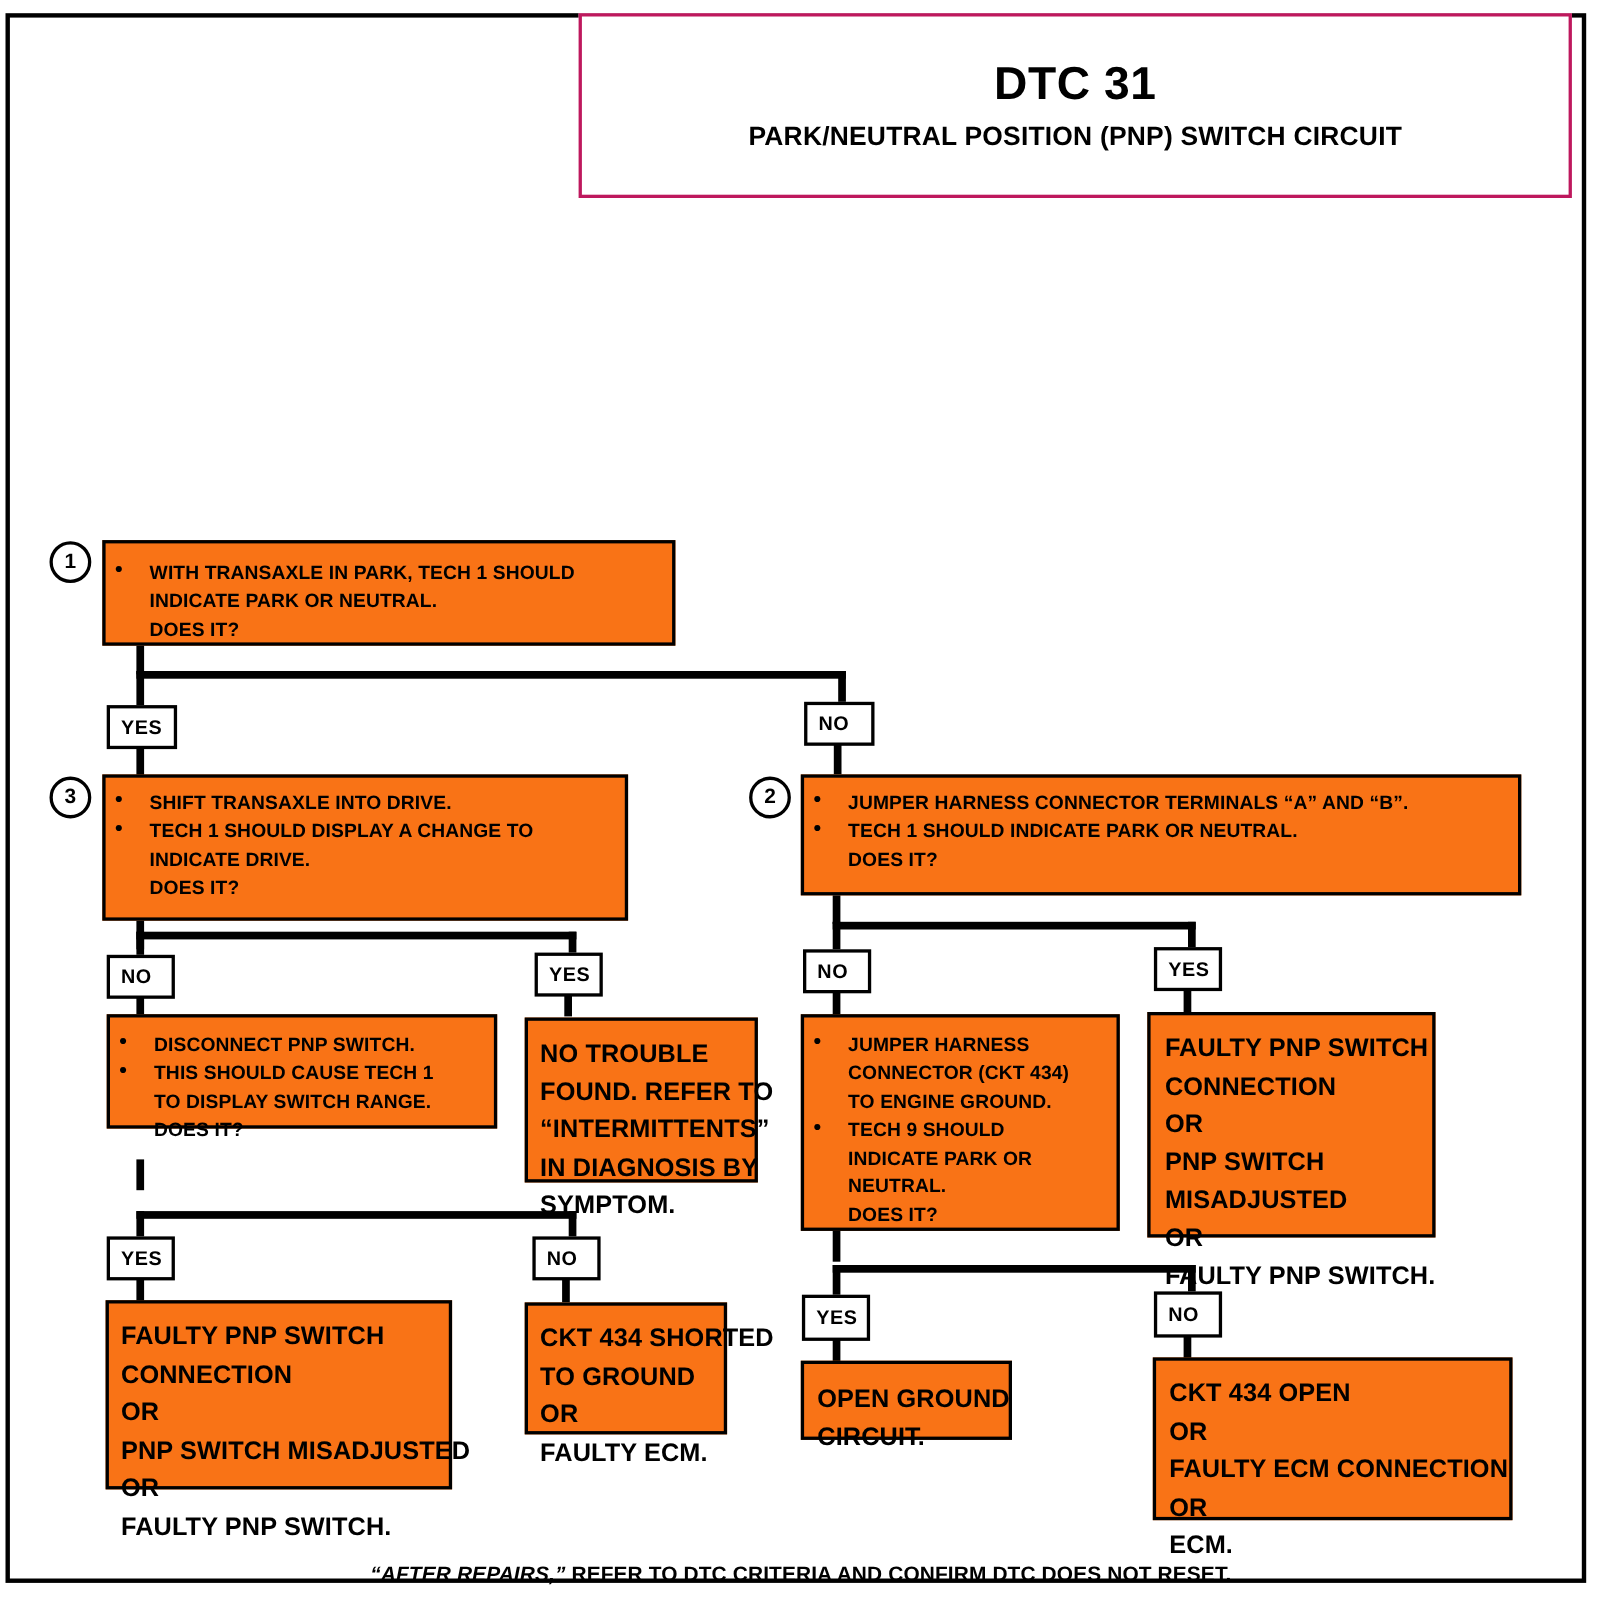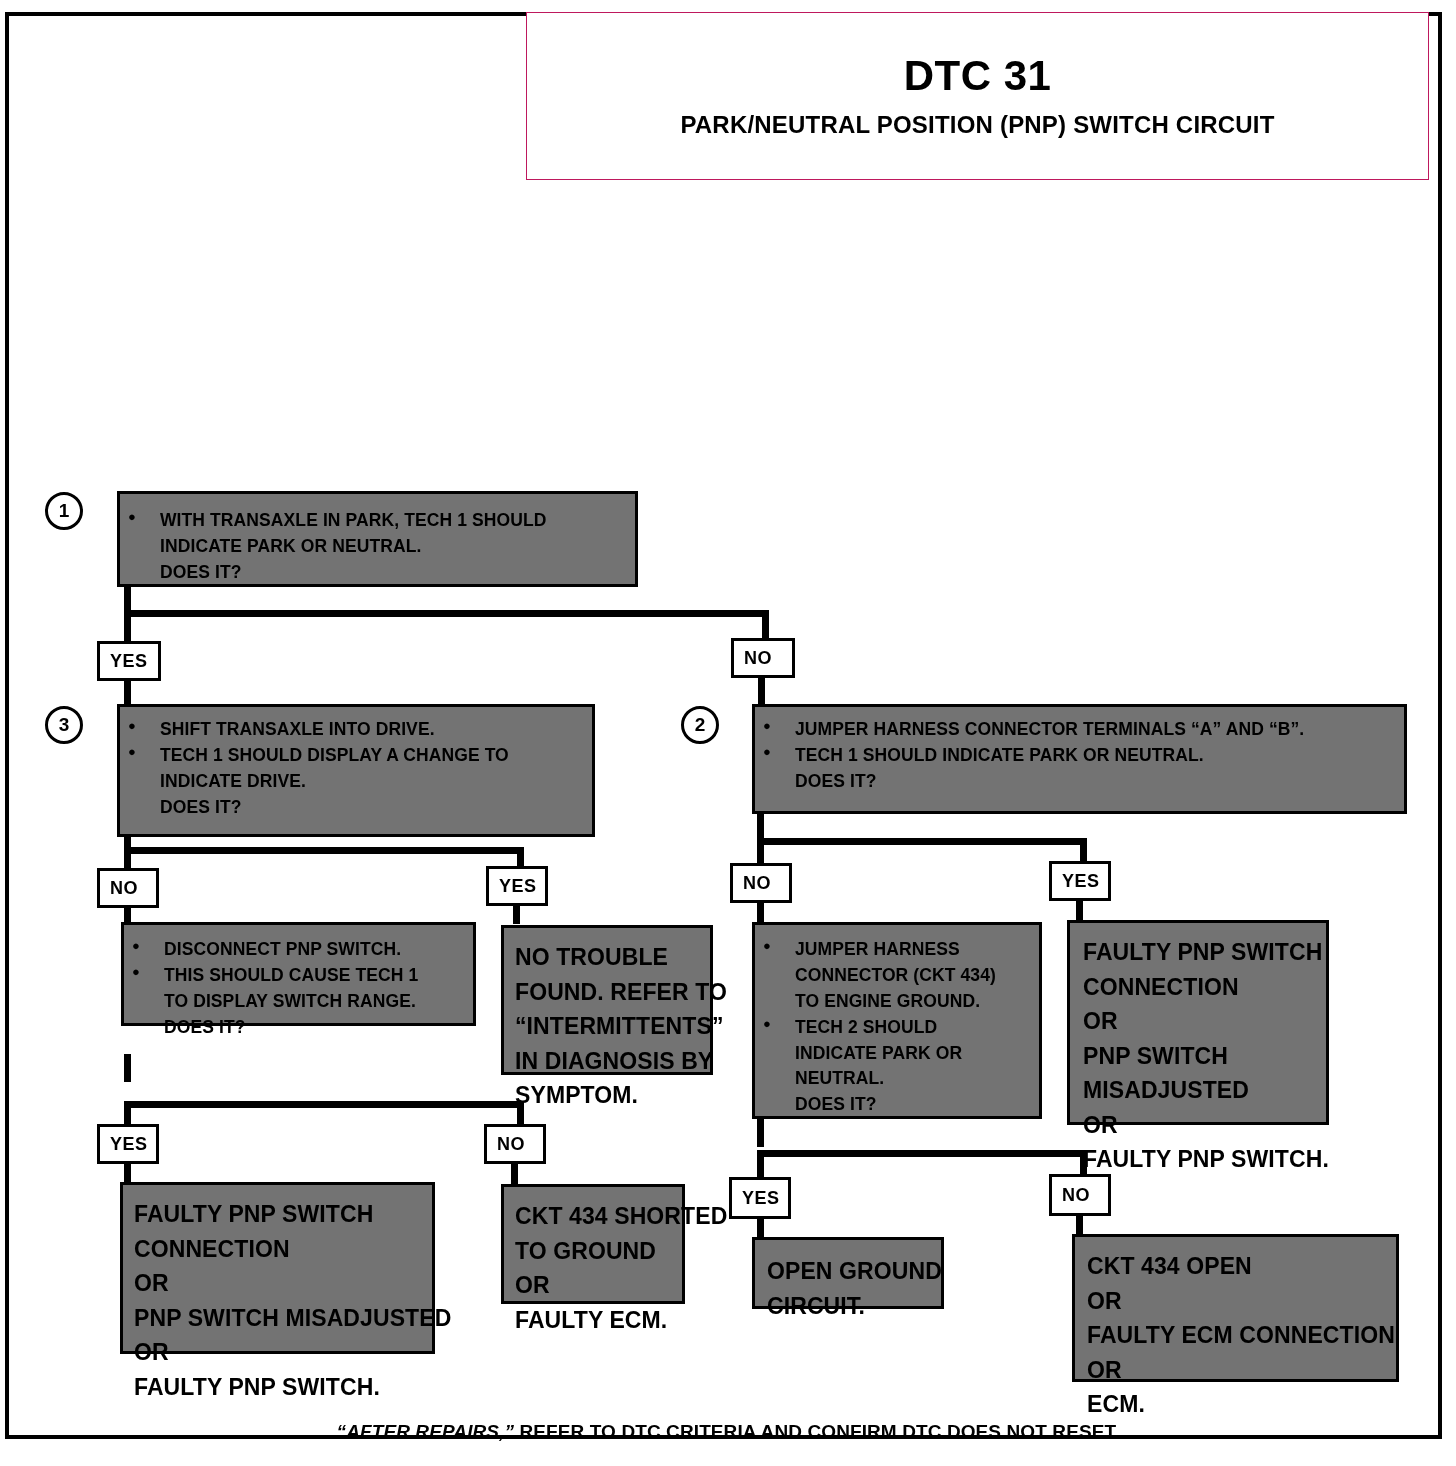--- a/index.html
+++ b/index.html
@@ -1,24 +1,24 @@
 <!DOCTYPE html>
 <html><head>
 <meta charset="utf-8">
 <style>
   html,body{margin:0;padding:0;background:#ffffff;}
   body{font-family:"Liberation Sans",sans-serif;}
   #page{position:relative;width:1456px;height:1466px;background:#fff;overflow:hidden;}
   .frame{position:absolute;left:5px;top:12px;width:1437px;height:1427px;border:4px solid #000;box-sizing:border-box;}
-  .titlebox{position:absolute;left:526px;top:12px;width:903px;height:168px;border:1px solid #be185d;background:#fff;box-sizing:border-box;
+  .titlebox{position:absolute;left:526px;top:12px;width:903px;height:168px;border:3px solid #be185d;background:#fff;box-sizing:border-box;
             display:flex;flex-direction:column;align-items:center;justify-content:center;}
   .title-l1{font-size:42px;font-weight:bold;letter-spacing:0.5px;line-height:1.1;}
   .title-l2{font-size:24px;font-weight:bold;letter-spacing:0.2px;line-height:1.15;margin-top:12px;}
 
-  .box{position:absolute;border:3px solid #000;background:#737373;box-sizing:border-box;margin-left:24px;}
+  .box{position:absolute;border:3px solid #000;background:#f97316;box-sizing:border-box;}
   .box ul{list-style:none;margin:0;padding:0;}
   .box li{position:relative;font-size:17.5px;font-weight:bold;line-height:1.48;letter-spacing:0.1px;padding-left:40px;}
   .box li.bul::before{content:"\25CF";position:absolute;left:8px;top:-1px;font-size:13px;}
   .box li.cont{padding-left:40px;}
   .plain{font-size:23px;font-weight:bold;line-height:1.5;letter-spacing:0.1px;}
   .plain div{white-space:nowrap;}
 
   .circ{position:absolute;width:38px;height:38px;border:3px solid #000;border-radius:50%;background:#fff;
         display:flex;align-items:center;justify-content:center;font-size:19px;font-weight:bold;box-sizing:border-box;}
 
@@ -116,21 +116,21 @@
     <div>“INTERMITTENTS”</div>
     <div>IN  DIAGNOSIS BY</div>
     <div>SYMPTOM.</div>
   </div>
 
   <div class="box" style="left:728px;top:922px;width:290px;height:197px;padding:12px 6px 0 0;">
     <ul>
       <li class="bul">JUMPER HARNESS</li>
       <li class="cont">CONNECTOR (CKT 434)</li>
       <li class="cont">TO ENGINE GROUND.</li>
-      <li class="bul">TECH 2 SHOULD</li>
+      <li class="bul">TECH 9 SHOULD</li>
       <li class="cont">INDICATE PARK OR</li>
       <li class="cont">NEUTRAL.</li>
       <li class="cont">DOES IT?</li>
     </ul>
   </div>
 
   <div class="box plain" style="left:1043px;top:920px;width:262px;height:205px;padding:12px 0 0 13px;">
     <div>FAULTY PNP SWITCH</div>
     <div>CONNECTION</div>
     <div>OR</div>

